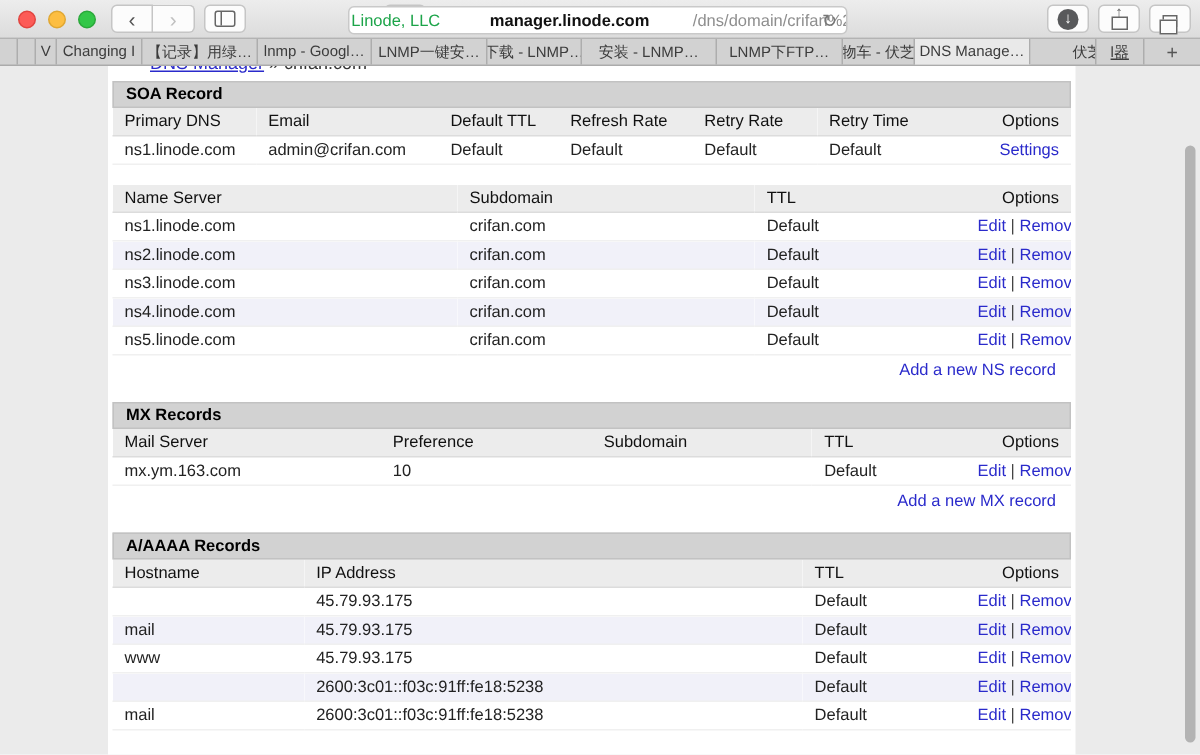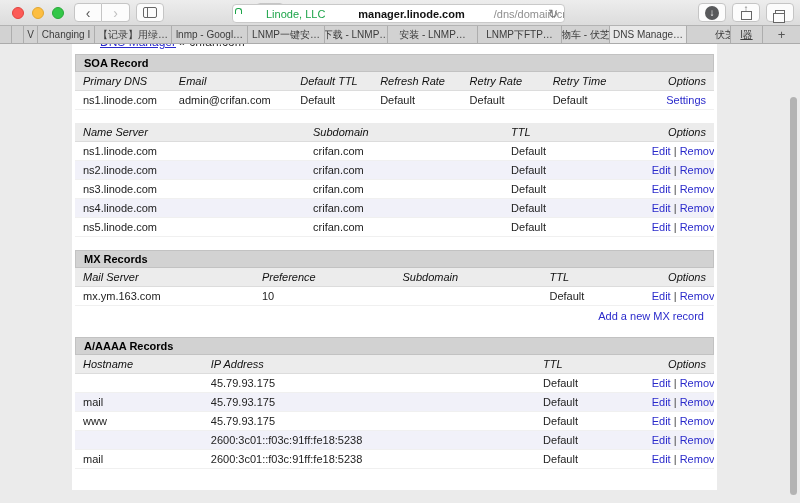--- a/index.html
+++ b/index.html
@@ -30,21 +30,21 @@
   .navgroup .chrome-btn { margin-left:0; border-radius:0; }
   .navgroup .chrome-btn:first-child { border-radius:4px 0 0 4px; }
   .navgroup .chrome-btn:last-child { border-radius:0 4px 4px 0; border-left:none; color:#c0c0c0; }
   .sidebar-glyph { width:14px; height:11px; border:1px solid #666; border-radius:2px; position:relative; }
   .sidebar-glyph::before { content:""; position:absolute; left:3px; top:0; bottom:0; width:1px; background:#666; }
   .square-glyph { width:10px; height:10px; border:1px solid #666; border-radius:1px; position:relative;}
   .square-glyph::before{ content:""; position:absolute; left:2px; top:2px; width:4px; height:4px; border:1px solid #666;}
   .urlfield {
     position:absolute; left:232px; top:4px; width:333px; height:19px;
     background:#fff; border:1px solid #c9c9c9; border-radius:4px;
-    display:flex; align-items:center; justify-content:flex-start;
+    display:flex; align-items:center; justify-content:center;
     font-size:11px; white-space:nowrap; overflow:hidden;gap:29px;
   }
   .lock { width:8px; height:6px; background:#1ca449; border-radius:1px; position:relative; margin:3px 4px 0 0;}
   .lock::before { content:""; position:absolute; left:1.5px; top:-4px; width:5px; height:5px;
     border:1.5px solid #1ca449; border-bottom:none; border-radius:3px 3px 0 0;}
   .url-sec { color:#1ca449; margin-right:4px; }
   .url-host { color:#111; font-weight:bold; }
   .url-path { color:#8e8e8e; }
   .reload { position:absolute; right:6px; color:#777; font-size:12px; }
   .right-btns { position:absolute; right:6px; top:3px; display:flex; }
@@ -78,21 +78,21 @@
   .crumb-link { color:#2a2acb; text-decoration:underline; }
   .crumb-rest { color:#333; }
   .section { margin-bottom:13px; }
   .band {
     background:#d2d2d2; border:1px solid #c2c2c2; font-size:11px; font-weight:bold;
     color:#000; padding:2px 8px; line-height:12px;
   }
   table { width:100%; border-collapse:collapse; font-size:11px; table-layout:fixed; }
   thead td {
     background:#ececec; color:#111; padding:3px 8px; border-bottom:1px solid #dcdcdc;
-    overflow:hidden; white-space:nowrap;font-style:italic;
+    overflow:hidden; white-space:nowrap;
   }
   tbody td { padding:3px 8px; color:#222; border-bottom:1px solid #f0f0f0;
     overflow:hidden; white-space:nowrap;margin-left:36px; }
   tr.alt td { background:#f1f1f9; }
   td.opt { text-align:right; }
   a.lnk { color:#2a2acb; text-decoration:none; cursor:pointer; }
   .sep { color:#444; }
   .footer-row { text-align:right; font-size:11px; padding:4px 10px 2px 0; }
   .scroll-thumb {
     position:absolute; right:3px; top:53px; width:7px; height:398px;
@@ -243,20 +243,21 @@
                 <td class="opt"><a class="lnk">Edit</a><span class="sep"> | </span><a class="lnk">Remove</a></td>
               </tr>
               <tr>
                 <td>ns5.linode.com</td>
                 <td>crifan.com</td>
                 <td>Default</td>
                 <td class="opt"><a class="lnk">Edit</a><span class="sep"> | </span><a class="lnk">Remove</a></td>
               </tr>
             </tbody>
           </table>
+          <div class="footer-row"><a class="lnk">Add a new NS record</a></div>
         </div>
         <div class="section">
           <div class="band">MX Records</div>
           <table>
             <colgroup>
               <col style="width: 28%;">
               <col style="width: 22%;">
               <col style="width: 23%;">
               <col style="width: 16%;">
               <col style="width: 11%;">

